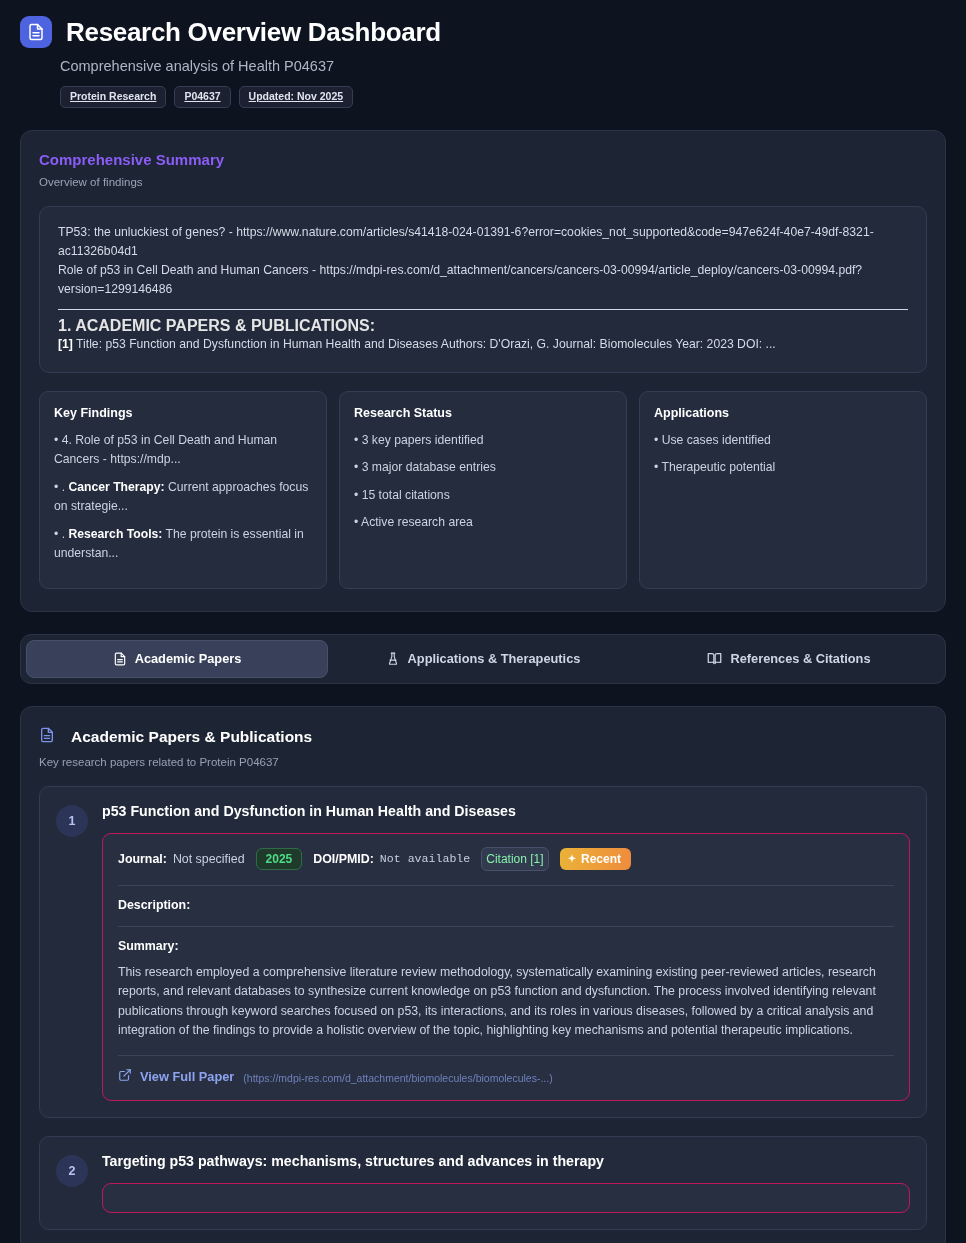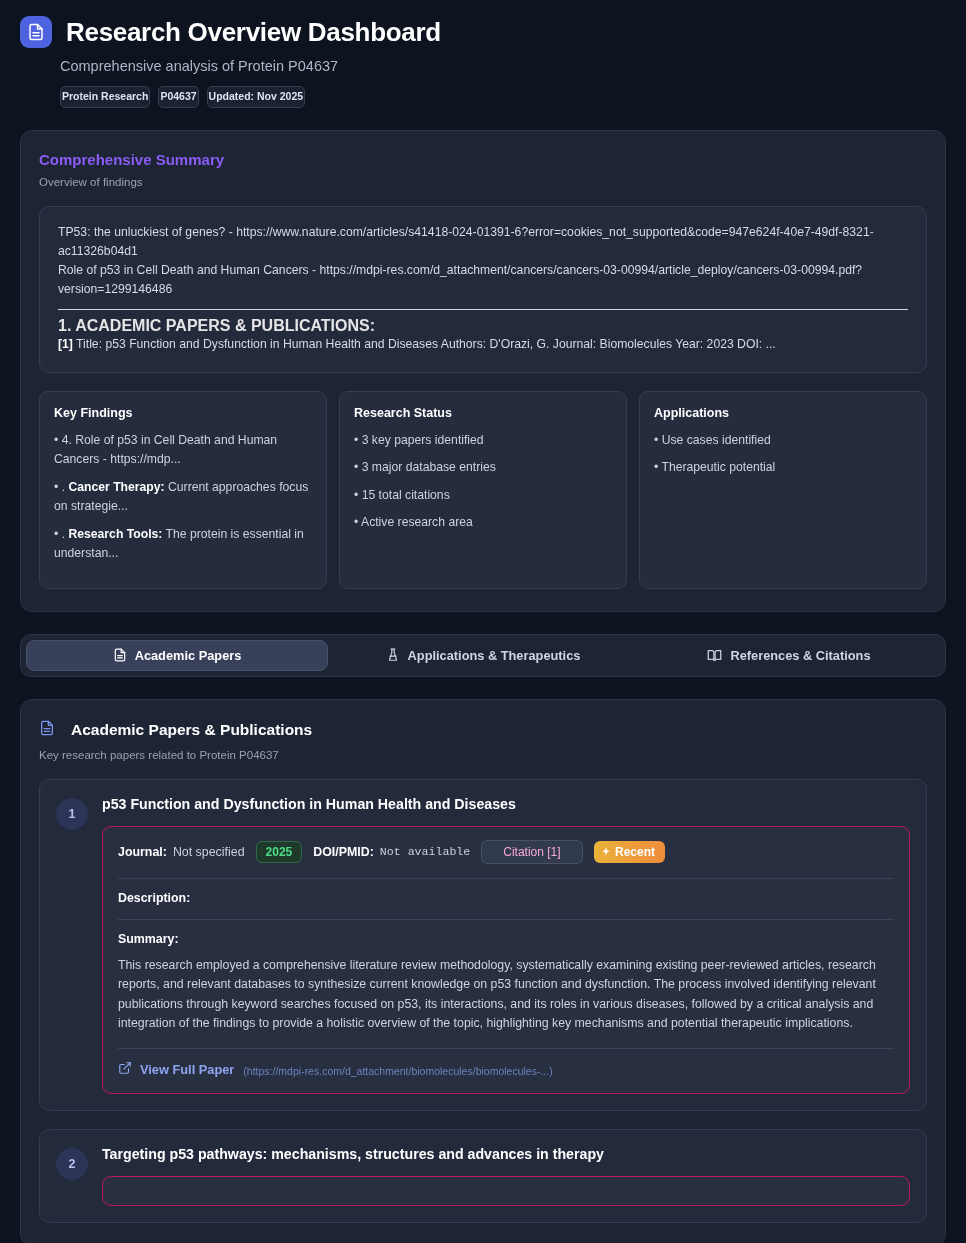--- a/index.html
+++ b/index.html
@@ -21,22 +21,23 @@
     display: flex; align-items: center; justify-content: center;
     flex: 0 0 auto;
   }
   .app-icon svg { display:block; }
   .page-title { font-size: 26px; font-weight: 700; letter-spacing: -0.3px; color: #ffffff; }
   .page-subtitle { font-size: 14.5px; color: #aeb6c6; margin: 10px 0 0 40px; }
   .tag-row { display: flex; gap: 8px; margin: 12px 0 0 40px; }
   .tag {
     font-size: 10.5px; font-weight: 700; color: #dfe4ee;
     border: 1px solid #343d52; border-radius: 5px;
-    padding: 4px 1px 5px; background: #1b2130; line-height: 1;
+    padding: 4px 9px 5px; background: #1b2130; line-height: 1;
     white-space: nowrap;
+    text-decoration: underline;
   }
 
   
   .card {
     margin: 22px 20px 0;
     background: #1d2433;
     border: 1px solid #2b3346;
     border-radius: 12px;
   }
   .card-pad { padding: 20px 18px 22px; }
@@ -80,21 +81,21 @@
     background: #1d2433;
     border: 1px solid #2b3346;
     border-radius: 11px;
     display: flex;
     padding: 5px;
     gap: 4px;
   }
   .tab {
     flex: 1 1 0;
     display: flex; align-items: center; justify-content: center; gap: 8px;
-    height: 31px;
+    height: 38px;
     border-radius: 8px;
     font-size: 12.8px; font-weight: 600; color: #cfd6e3;
     cursor: pointer;
     background: transparent;
     border: 1px solid transparent;
   }
   .tab.active { background: #39415a; border-color: #474f6b; color: #ffffff; }
   .tab svg { display: block; flex: 0 0 auto; }
 
   
@@ -133,23 +134,23 @@
   .meta-row { display: flex; align-items: center; gap: 11px; flex-wrap: wrap; }
   .meta-k { font-size: 12.4px; font-weight: 700; color: #ffffff; }
   .meta-v { font-size: 12.4px; color: #c9d1e0; }
   .meta-v.mono { font-family: "Liberation Mono", monospace; font-size: 11.6px; }
   .badge-year {
     font-size: 12px; font-weight: 600; color: #4ddb86;
     border: 1px solid #2f6b47; background: #1f3a2b;
     border-radius: 6px; padding: 4px 9px; line-height: 1;
   }
   .badge-cit {
-    font-size: 12px; color: #f9a8d4;
+    font-size: 12px; color: #86efac;
     border: 1px solid #49516a; background: #323a50;
-    border-radius: 6px; padding: 5px 21px; line-height: 1;
+    border-radius: 6px; padding: 5px 4px; line-height: 1;
   }
   .badge-recent {
     font-size: 12px; font-weight: 700; color: #ffffff;
     background: linear-gradient(100deg, #eab338 0%, #ef8b3c 100%);
     border-radius: 6px; padding: 5px 10px 5px 8px; line-height: 1;
     display: inline-flex; align-items: center; gap: 5px;
   }
   .badge-recent .spark { font-size: 10px; opacity: .95; }
 
   .sep { border-top: 1px solid #3b4356; margin: 14px 0 12px; }
@@ -172,21 +173,21 @@
     <span class="app-icon">
       <svg width="18" height="18" viewBox="0 0 24 24" fill="none" stroke="#ffffff" stroke-width="2" stroke-linecap="round" stroke-linejoin="round">
         <path d="M14 2H6a2 2 0 0 0-2 2v16a2 2 0 0 0 2 2h12a2 2 0 0 0 2-2V8z"></path>
         <polyline points="14 2 14 8 20 8"></polyline>
           <line x1="8" y1="13" x2="16" y2="13"></line>
           <line x1="8" y1="17" x2="16" y2="17"></line>
       </svg>
     </span>
     <h1 class="page-title">Research Overview Dashboard</h1>
   </div>
-  <div class="page-subtitle">Comprehensive analysis of Protein P04637</div>
+  <div class="page-subtitle">Comprehensive analysis of Health P04637</div>
   <div class="tag-row">
     <span class="tag">Protein Research</span>
     <span class="tag">P04637</span>
     <span class="tag">Updated: Nov 2025</span>
   </div>
 </div>
 
 <div class="card">
   <div class="card-pad">
     <div class="card-title">Comprehensive Summary</div>

